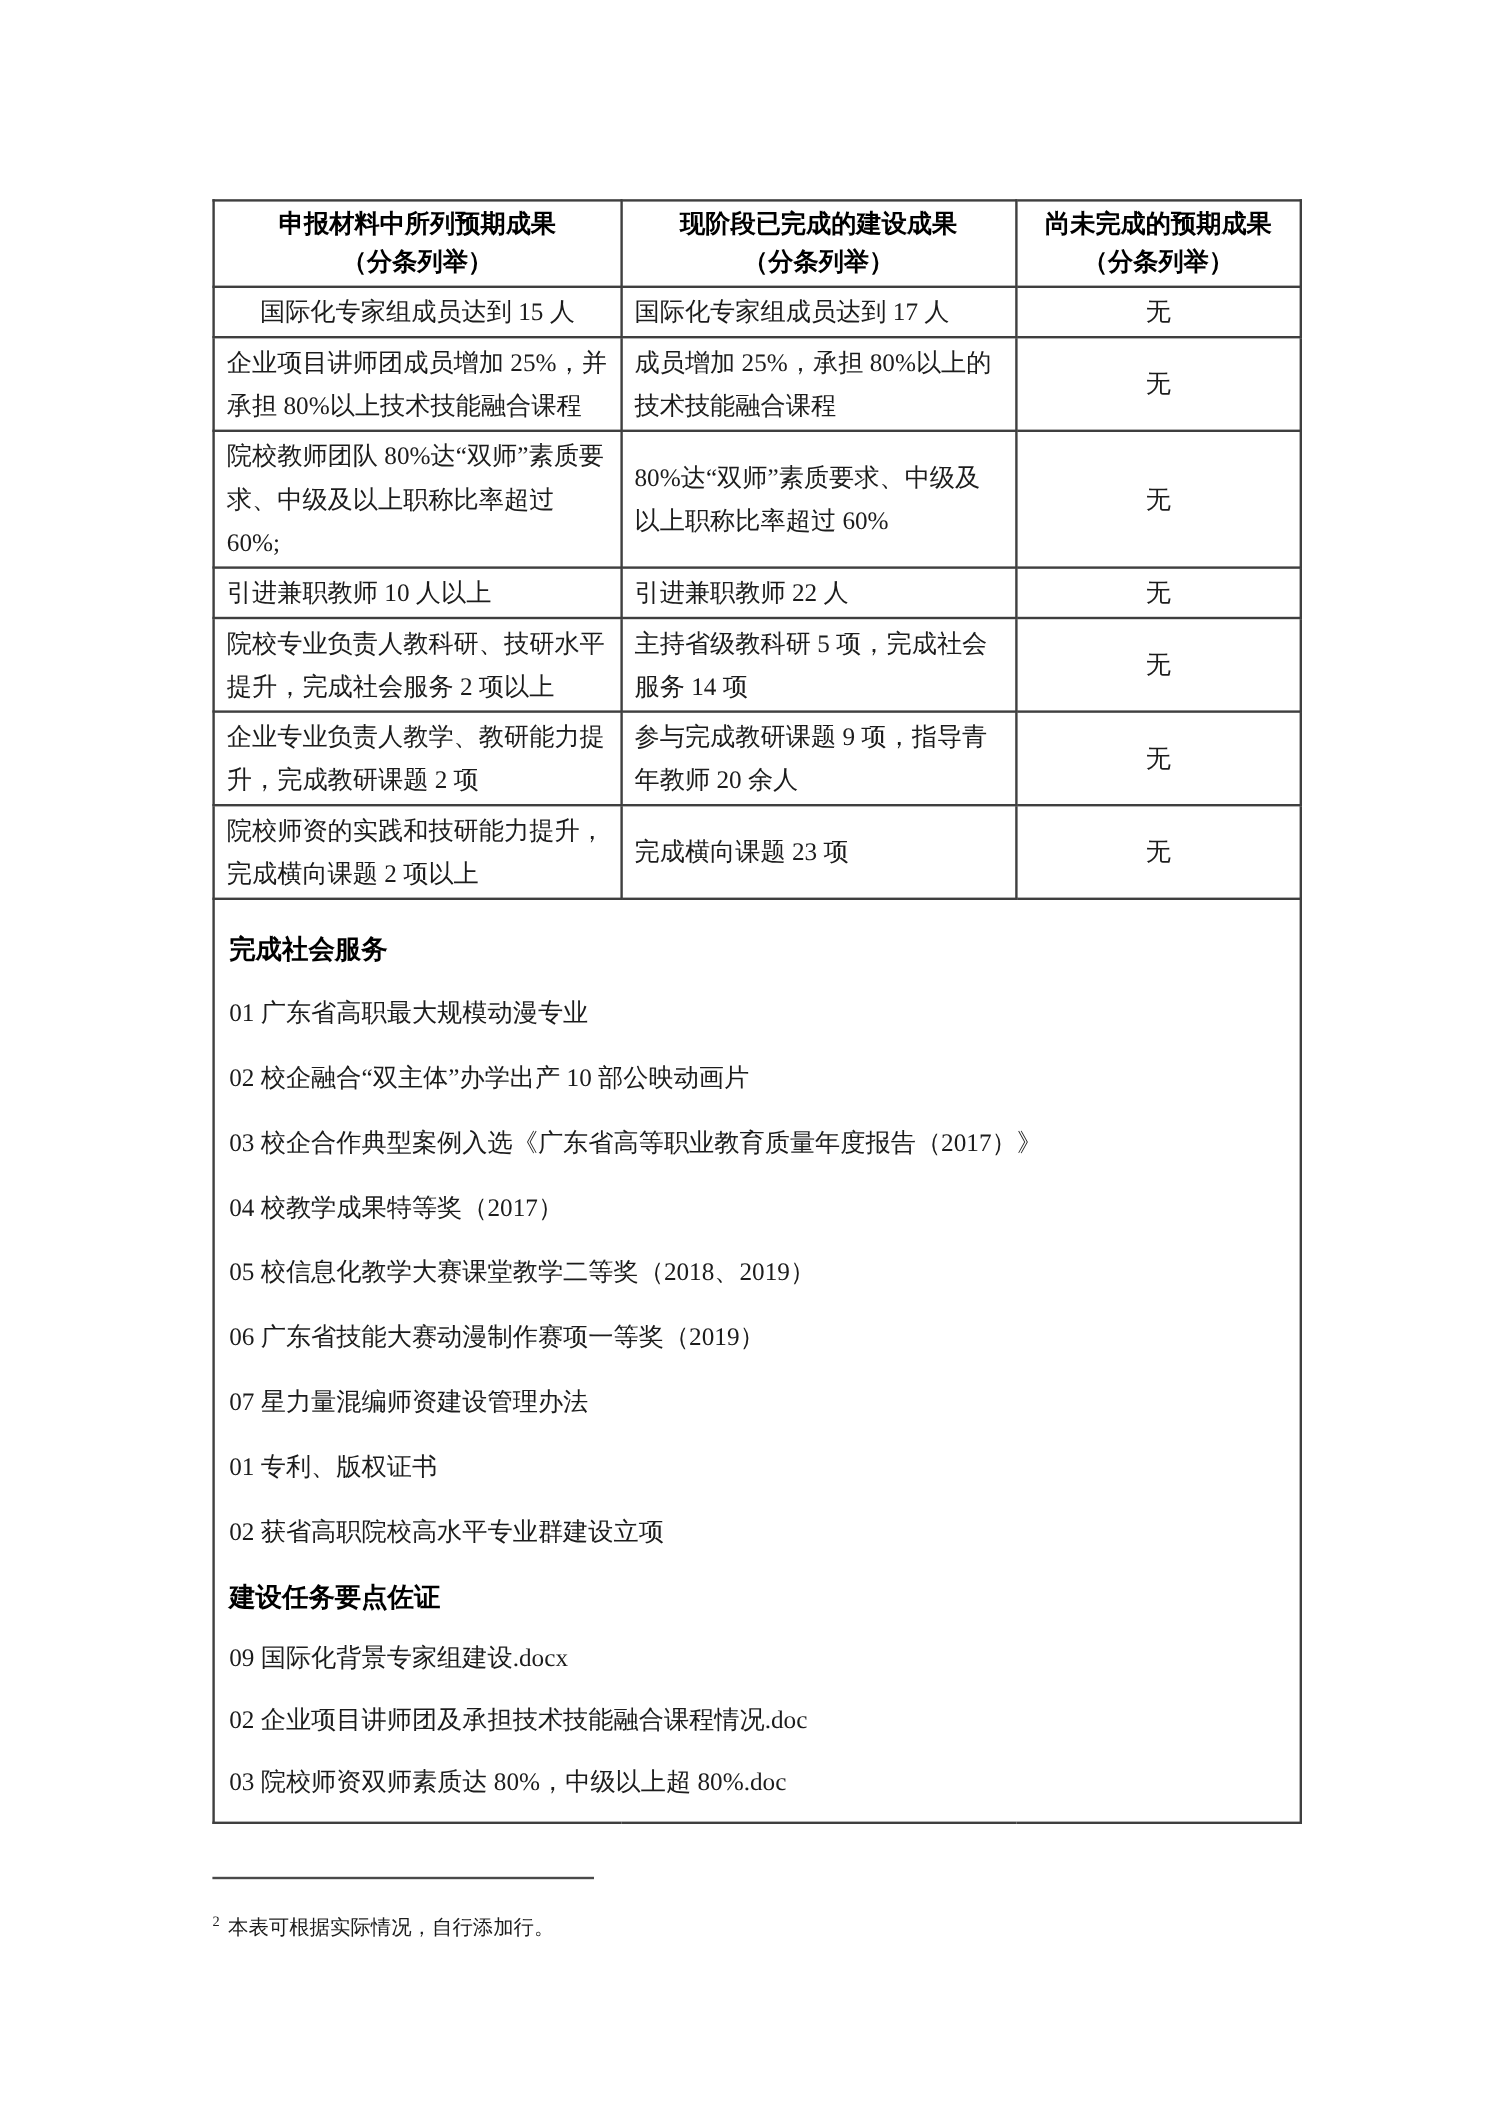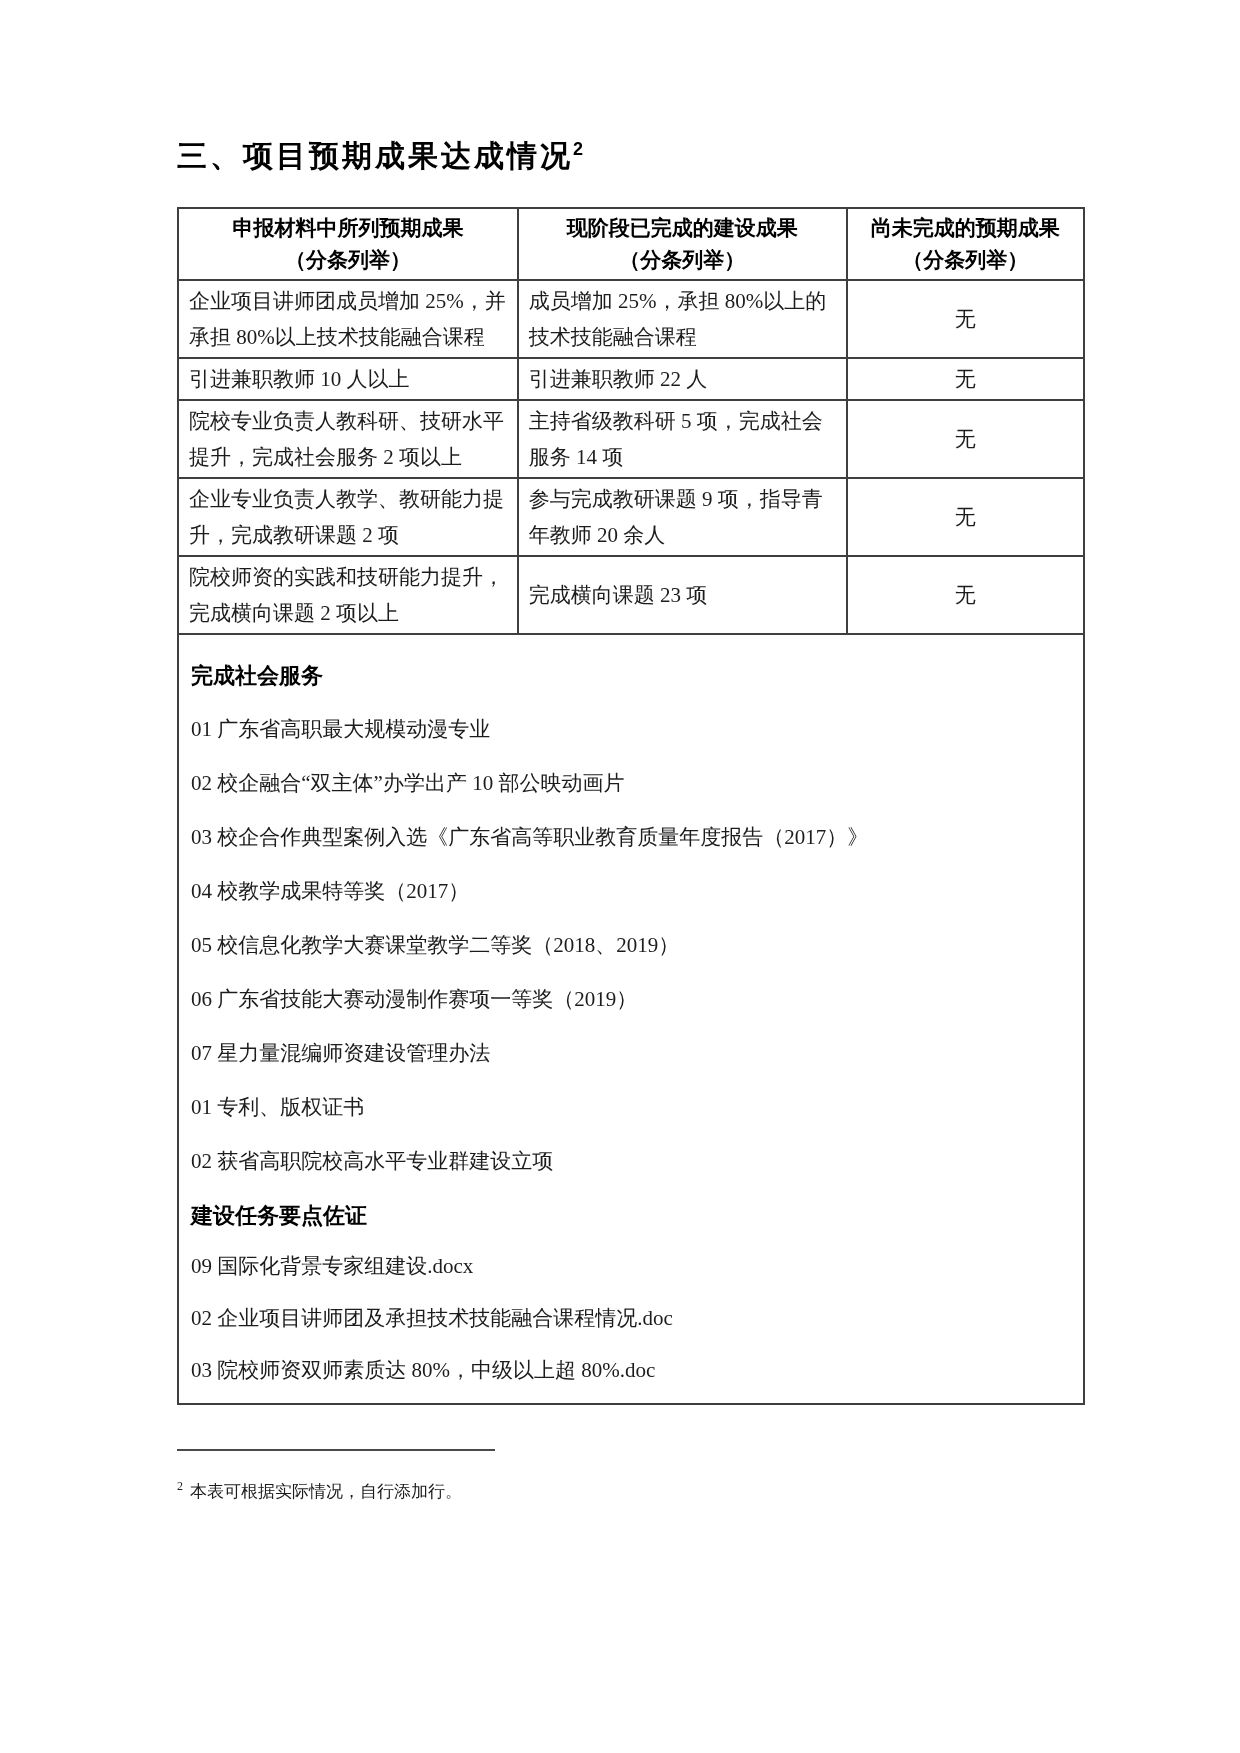--- a/index.html
+++ b/index.html
@@ -112,23 +112,20 @@
   .fn-text sup {
     font-size: 12px;
     margin-right: 7px;
   }
 </style>
 </head>
 <body>
 
 <div class="content">
 
-  <div class="heading">
-    <span>三、项目预期成果达成情况</span><sup>2</sup>
-  </div>
 
   <table class="results">
     <colgroup>
         <col class="c1">
         <col class="c2">
         <col class="c3">
       </colgroup>
     <tbody>
         <tr>
       <th>
@@ -138,22 +135,32 @@
       <th>
         <div>现阶段已完成的建设成果</div>
         <div>（分条列举）</div>
       </th>
       <th>
         <div>尚未完成的预期成果</div>
         <div>（分条列举）</div>
       </th>
     </tr>
     <tr>
+      <td class="center">国际化专家组成员达到 15 人</td>
+      <td>国际化专家组成员达到 17 人</td>
+      <td class="wu">无</td>
+    </tr>
+    <tr>
       <td>企业项目讲师团成员增加 25%，并承担 80%以上技术技能融合课程</td>
       <td>成员增加 25%，承担 80%以上的技术技能融合课程</td>
+      <td class="wu">无</td>
+    </tr>
+    <tr>
+      <td>院校教师团队 80%达“双师”素质要求、中级及以上职称比率超过 60%;</td>
+      <td>80%达“双师”素质要求、中级及以上职称比率超过 60%</td>
       <td class="wu">无</td>
     </tr>
     <tr>
       <td>引进兼职教师 10 人以上</td>
       <td>引进兼职教师 22 人</td>
       <td class="wu">无</td>
     </tr>
     <tr>
       <td>院校专业负责人教科研、技研水平提升，完成社会服务 2 项以上</td>
       <td>主持省级教科研 5 项，完成社会服务 14 项</td>

